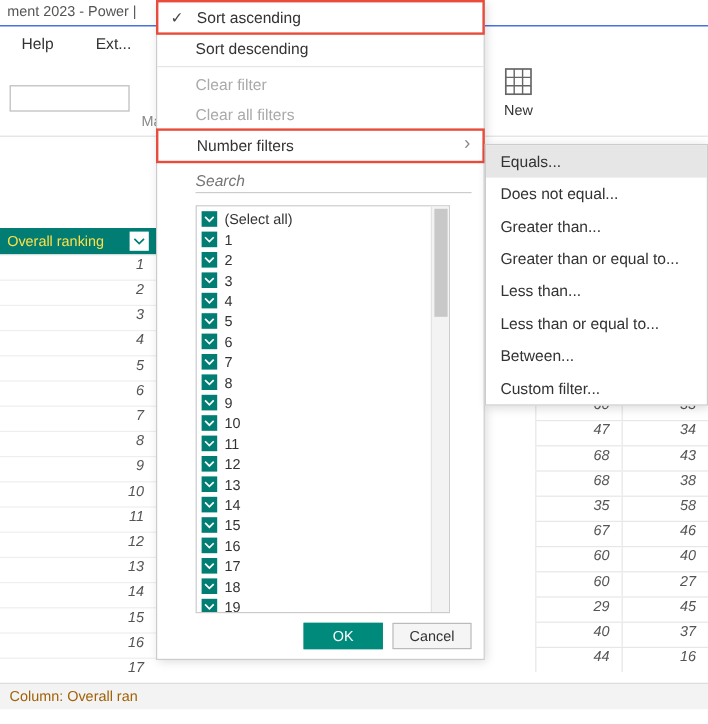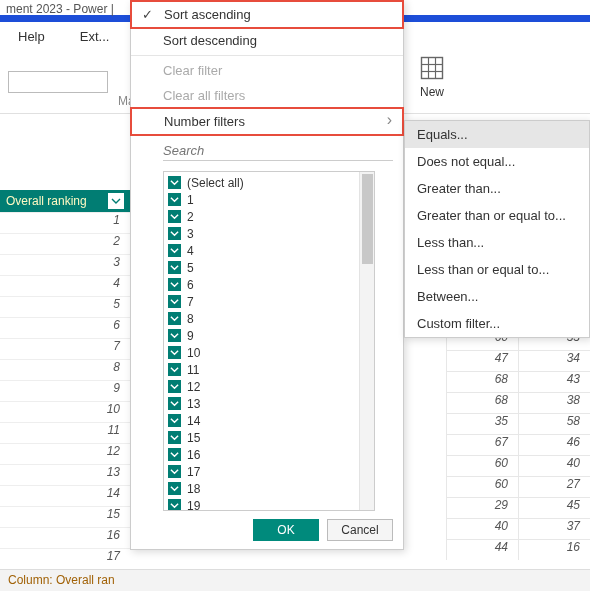--- a/index.html
+++ b/index.html
@@ -13,21 +13,21 @@
     height: 603px;
     overflow: hidden;
     position: relative;
   }
   .titlebar {
     height: 22px;
     background: #fff;
     color: #555;
     padding: 2px 6px;
     font-size: 12px;
-    border-bottom: 7px solid #1d4ed8;
+    border-bottom: 1px solid #1d4ed8;
     white-space: nowrap;
   }
   .menubar {
     height: 28px;
     display: flex;
     align-items: center;
     gap: 35px;
     padding: 0 18px;
     font-size: 13px;
   }
@@ -62,21 +62,21 @@
   }
   .ribbon-new .lbl { font-size: 12px; }
   .left-col {
     position: absolute;
     left: 0;
     top: 190px;
     width: 130px;
   }
   .col-header {
     background: #017d73;
-    color: #fef9c3;
+    color: #fde047;
     height: 22px;
     display: flex;
     align-items: center;
     padding: 0 6px;
     font-size: 12px;
     justify-content: space-between;
     gap: 13px;
   }
   .filterbtn {
     width: 16px;

